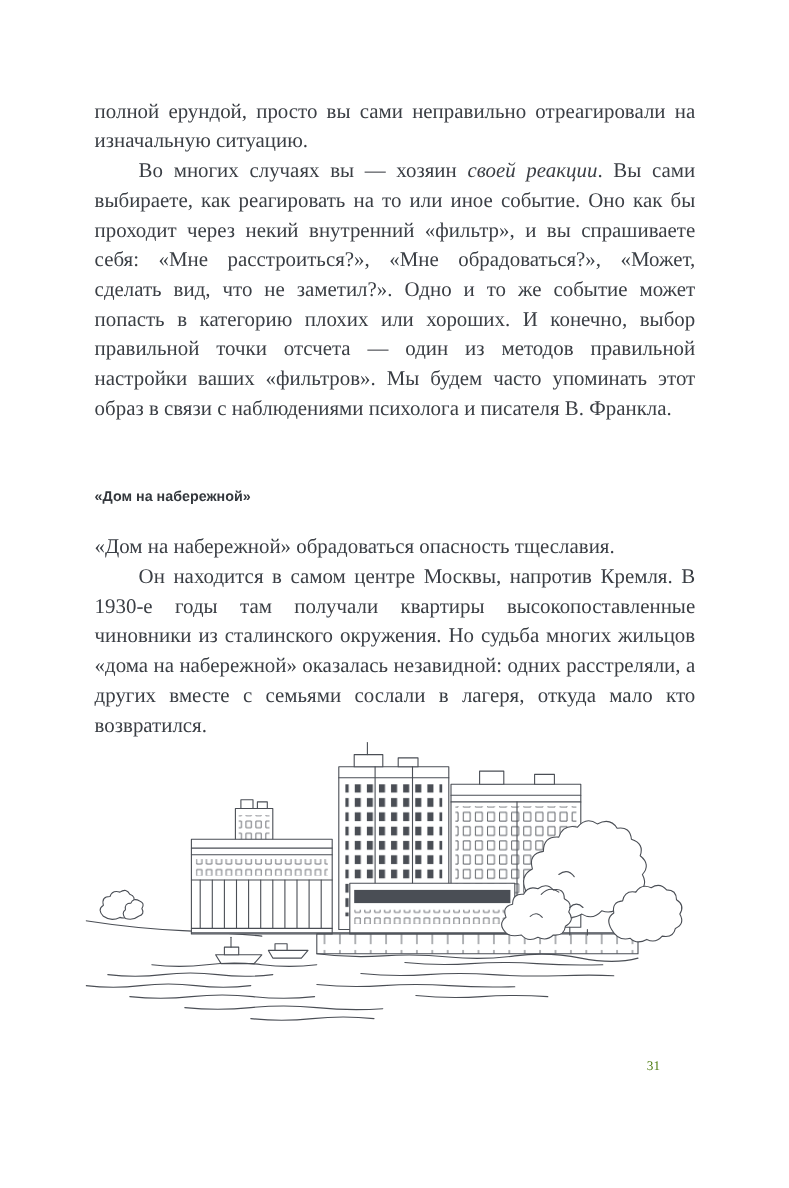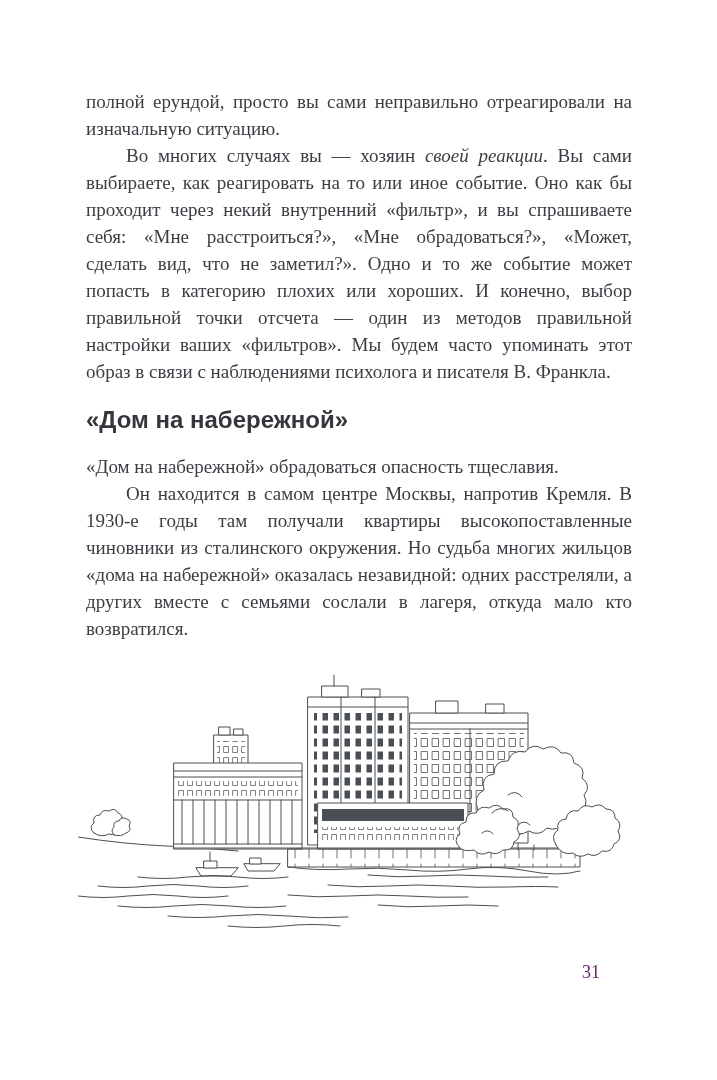--- a/index.html
+++ b/index.html
@@ -27,41 +27,41 @@
     text-align: justify;
   }
   .text-block p {
     margin: 0;
   }
   p.indent { text-indent: 40px; }
   em { font-style: italic; margin-top: 30px; }
   h2.section-heading {
     font-family: "Liberation Sans", sans-serif;
     font-weight: 700;
-    font-size: 24px;
+    font-size: 13px;
     color: #33373c;
-    margin: 21px 0 20px 0;
+    margin: 52px 0 20px 0;
     text-align: left;
   }
   figure.illustration {
     position: absolute;
     left: 78px;
     top: 645px;
     width: 560px;
     height: 290px;
     margin: 0;
   }
   .page-number {
     position: absolute;
     left: 560px;
     top: 962px;
     width: 40px;
     text-align: right;
-    font-size: 18px;
-    color: #701a75;
+    font-size: 12px;
+    color: #4d7c0f;
   }
 </style>
 </head>
 <body>
 
 <div class="page">
 
   <div class="text-block">
     <p>полной ерундой, просто вы сами неправильно отреагировали на изначальную ситуацию.</p>
     <p class="indent"><span>Во многих случаях вы — хозяин </span><em>своей реакции</em><span>. Вы сами выбираете, как реагировать на то или иное событие. Оно как бы проходит через некий внутренний «фильтр», и вы спрашиваете себя: «Мне расстроиться?», «Мне обрадоваться?», «Может, сделать вид, что не заметил?». Одно и то же событие может попасть в категорию плохих или хороших. И конечно, выбор правильной точки отсчета — один из методов правильной настройки ваших «фильтров». Мы будем часто упоминать этот образ в связи с наблюдениями психолога и писателя В. Франкла.</span></p>

